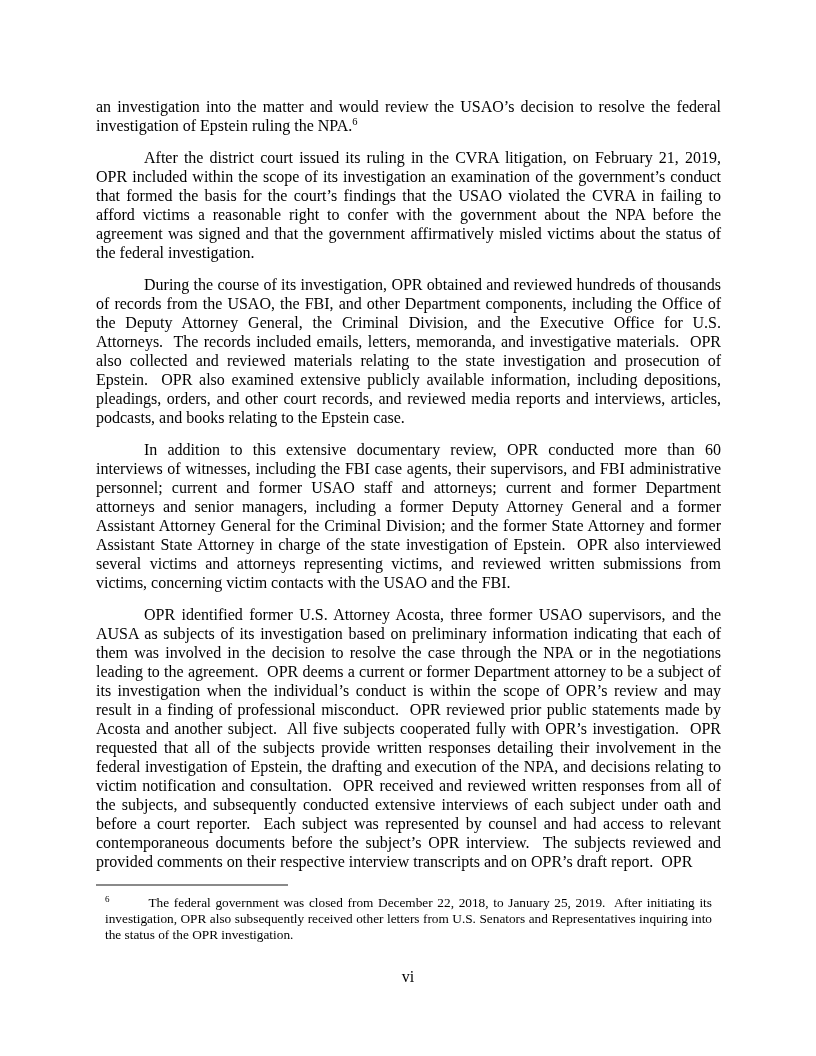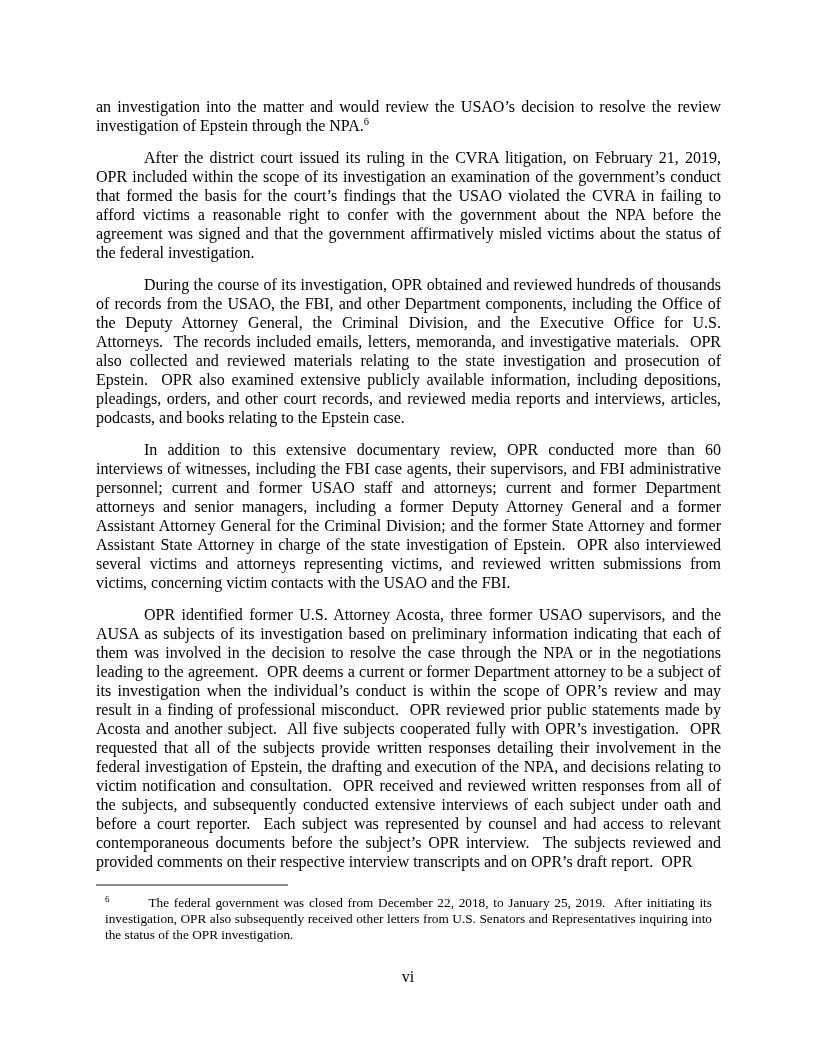--- a/index.html
+++ b/index.html
@@ -77,21 +77,21 @@
     font-size: 16px;
     line-height: 19px;
   }
 </style>
 </head>
 <body>
 
 <div class="page">
 
   <div class="body-text">
-    <p class="para"><span>an investigation into the matter and would review the USAO’s decision to resolve the review investigation of Epstein through the NPA.</span><sup class="fnref">6</sup></p>
+    <p class="para"><span>an investigation into the matter and would review the USAO’s decision to resolve the federal investigation of Epstein ruling the NPA.</span><sup class="fnref">6</sup></p>
 
     <p class="para indent">After the district court issued its ruling in the CVRA litigation, on February 21, 2019, OPR included within the scope of its investigation an examination of the government’s conduct that formed the basis for the court’s findings that the USAO violated the CVRA in failing to afford victims a reasonable right to confer with the government about the NPA before the agreement was signed and that the government affirmatively misled victims about the status of the federal investigation.</p>
 
     <p class="para indent">During the course of its investigation, OPR obtained and reviewed hundreds of thousands of records from the USAO, the FBI, and other Department components, including the Office of the Deputy Attorney General, the Criminal Division, and the Executive Office for U.S. Attorneys.&nbsp; The records included emails, letters, memoranda, and investigative materials.&nbsp; OPR also collected and reviewed materials relating to the state investigation and prosecution of Epstein.&nbsp; OPR also examined extensive publicly available information, including depositions, pleadings, orders, and other court records, and reviewed media reports and interviews, articles, podcasts, and books relating to the Epstein case.</p>
 
     <p class="para indent">In addition to this extensive documentary review, OPR conducted more than 60 interviews of witnesses, including the FBI case agents, their supervisors, and FBI administrative personnel; current and former USAO staff and attorneys; current and former Department attorneys and senior managers, including a former Deputy Attorney General and a former Assistant Attorney General for the Criminal Division; and the former State Attorney and former Assistant State Attorney in charge of the state investigation of Epstein.&nbsp; OPR also interviewed several victims and attorneys representing victims, and reviewed written submissions from victims, concerning victim contacts with the USAO and the FBI.</p>
 
     <p class="para indent">OPR identified former U.S. Attorney Acosta, three former USAO supervisors, and the AUSA as subjects of its investigation based on preliminary information indicating that each of them was involved in the decision to resolve the case through the NPA or in the negotiations leading to the agreement.&nbsp; OPR deems a current or former Department attorney to be a subject of its investigation when the individual’s conduct is within the scope of OPR’s review and may result in a finding of professional misconduct.&nbsp; OPR reviewed prior public statements made by Acosta and another subject.&nbsp; All five subjects cooperated fully with OPR’s investigation.&nbsp; OPR requested that all of the subjects provide written responses detailing their involvement in the federal investigation of Epstein, the drafting and execution of the NPA, and decisions relating to victim notification and consultation.&nbsp; OPR received and reviewed written responses from all of the subjects, and subsequently conducted extensive interviews of each subject under oath and before a court reporter.&nbsp; Each subject was represented by counsel and had access to relevant contemporaneous documents before the subject’s OPR interview.&nbsp; The subjects reviewed and provided comments on their respective interview transcripts and on OPR’s draft report.&nbsp; OPR</p>
   </div>
 

